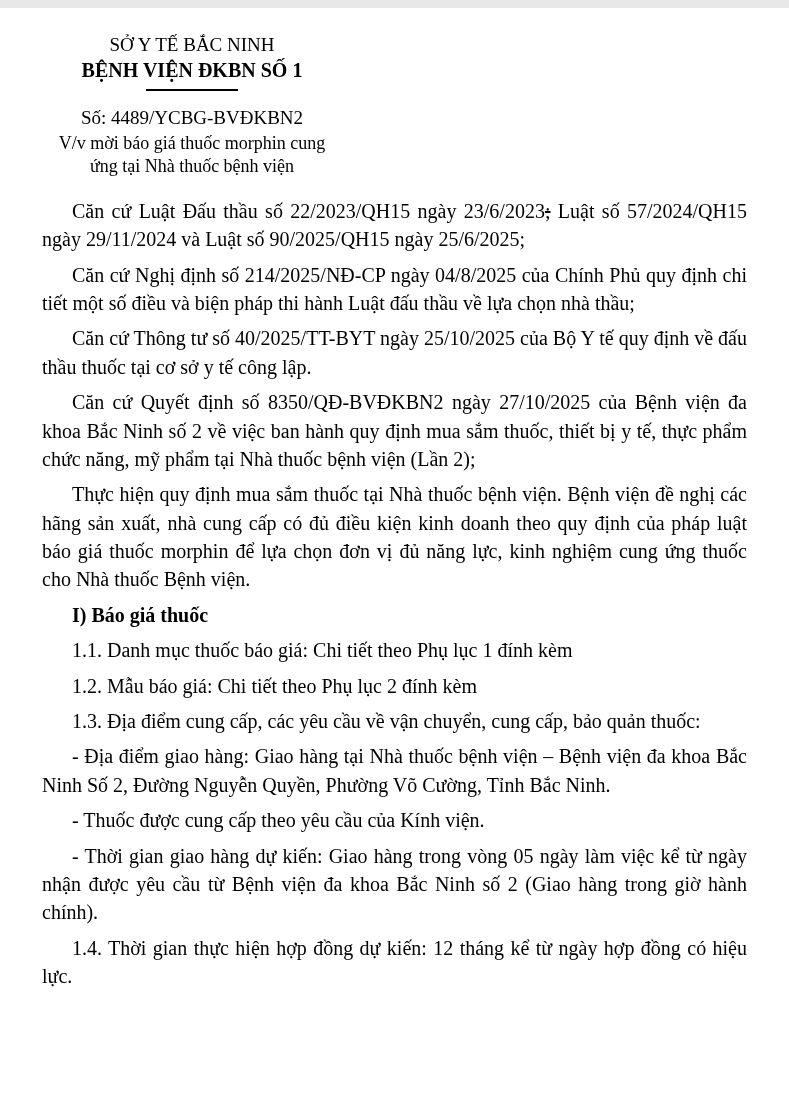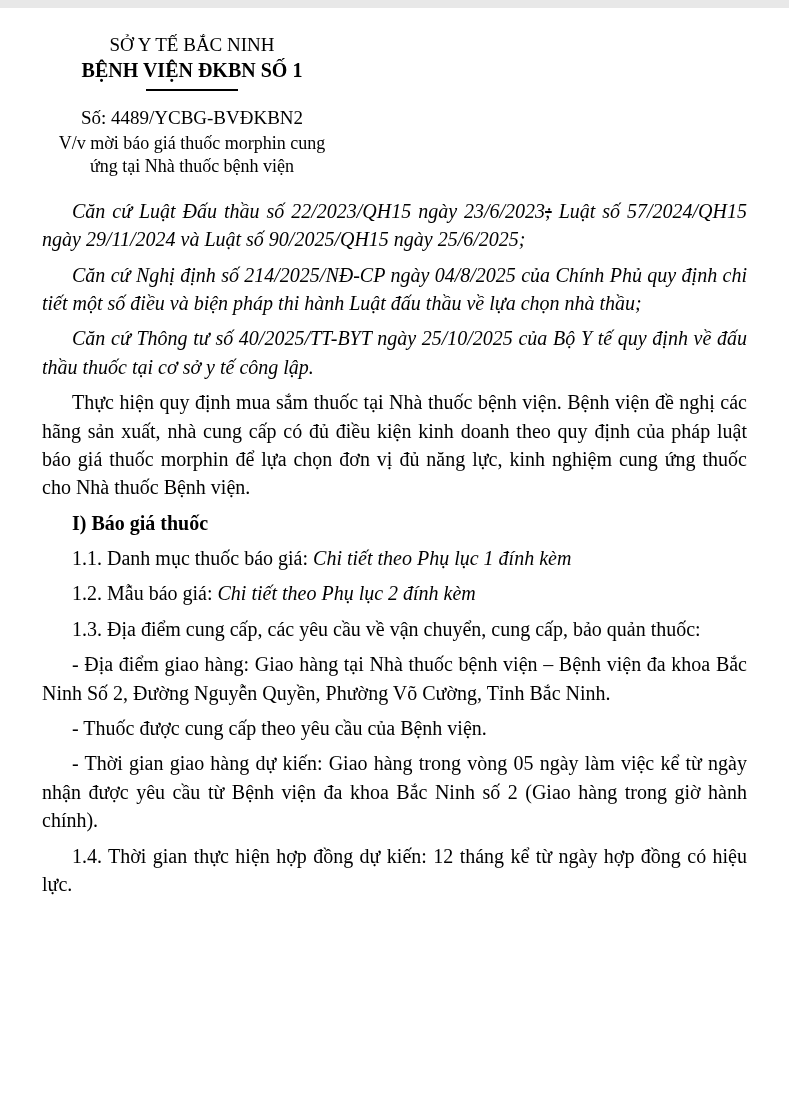--- a/index.html
+++ b/index.html
@@ -31,21 +31,21 @@
   .salutation { text-align: center; font-size: 20px; margin-top: 24px; }
   .doc-body { margin-top: 18px; }
   .doc-body p.para {
     font-size: 20px;
     line-height: 1.42;
     text-align: justify;
     text-indent: 30px;
     margin: 0 0 7px 0;
   }
   .doc-body p.heading { text-align: left; font-weight: bold; }
-  .run-i { font-style: italic; }
+  .run-i { }
   .run-b { font-weight: bold; }
   .run-s { text-decoration: line-through; }
 </style>
 </head>
 <body>
 
 <div class="page">
 
   <div class="header">
     <div class="header-left">
@@ -58,24 +58,25 @@
         <div>ứng tại Nhà thuốc bệnh viện</div>
       </div>
     </div>
   </div>
 
 
   <div class="doc-body" id="doc-body">
       <p class="para"><span class="run-i ">Căn cứ Luật Đấu thầu số 22/2023/QH15 ngày 23/6/2023</span><span class="run-i run-s">;</span><span class="run-i "> Luật số 57/2024/QH15 ngày 29/11/2024 và Luật số 90/2025/QH15 ngày 25/6/2025;</span></p>
       <p class="para"><span class="run-i ">Căn cứ Nghị định số 214/2025/NĐ-CP ngày 04/8/2025 của Chính Phủ quy định chi tiết một số điều và biện pháp thi hành Luật đấu thầu về lựa chọn nhà thầu;</span></p>
       <p class="para"><span class="run-i ">Căn cứ Thông tư số 40/2025/TT-BYT ngày 25/10/2025 của Bộ Y tế quy định về đấu thầu thuốc tại cơ sở y tế công lập.</span></p>
+      <p class="para"><span class="run-i ">Căn cứ Quyết định số 8350/QĐ-BVĐKBN2 ngày 27/10/2025 của Bệnh viện đa khoa Bắc Ninh số 2 về việc ban hành quy định mua sắm thuốc, thiết bị y tế, thực phẩm chức năng, mỹ phẩm tại Nhà thuốc bệnh viện (Lần 2);</span></p>
       <p class="para"><span class="">Thực hiện quy định mua sắm thuốc tại Nhà thuốc bệnh viện. Bệnh viện đề nghị các hãng sản xuất, nhà cung cấp có đủ điều kiện kinh doanh theo quy định của pháp luật báo giá thuốc morphin để lựa chọn đơn vị đủ năng lực, kinh nghiệm cung ứng thuốc cho Nhà thuốc Bệnh viện.</span></p>
       <p class="para heading"><span class="run-b ">I) Báo giá thuốc</span></p>
       <p class="para"><span class="">1.1. Danh mục thuốc báo giá: </span><span class="run-i ">Chi tiết theo Phụ lục 1 đính kèm</span></p>
       <p class="para"><span class="">1.2. Mẫu báo giá: </span><span class="run-i ">Chi tiết theo Phụ lục 2 đính kèm</span></p>
       <p class="para"><span class="">1.3. Địa điểm cung cấp, các yêu cầu về vận chuyển, cung cấp, bảo quản thuốc:</span></p>
       <p class="para"><span class="">- Địa điểm giao hàng: Giao hàng tại Nhà thuốc bệnh viện – Bệnh viện đa khoa Bắc Ninh Số 2, Đường Nguyễn Quyền, Phường Võ Cường, Tỉnh Bắc Ninh.</span></p>
-      <p class="para"><span class="">- Thuốc được cung cấp theo yêu cầu của Bệnh viện.</span></p>
+      <p class="para"><span class="">- Thuốc được cung cấp theo yêu cầu của Kính viện.</span></p>
       <p class="para"><span class="">- Thời gian giao hàng dự kiến: Giao hàng trong vòng 05 ngày làm việc kể từ ngày nhận được yêu cầu từ Bệnh viện đa khoa Bắc Ninh số 2 (Giao hàng trong giờ hành chính).</span></p>
       <p class="para"><span class="">1.4. Thời gian thực hiện hợp đồng dự kiến: 12 tháng kể từ ngày hợp đồng có hiệu lực.</span></p>
     </div>
 
 </div>
 
 </body></html>

